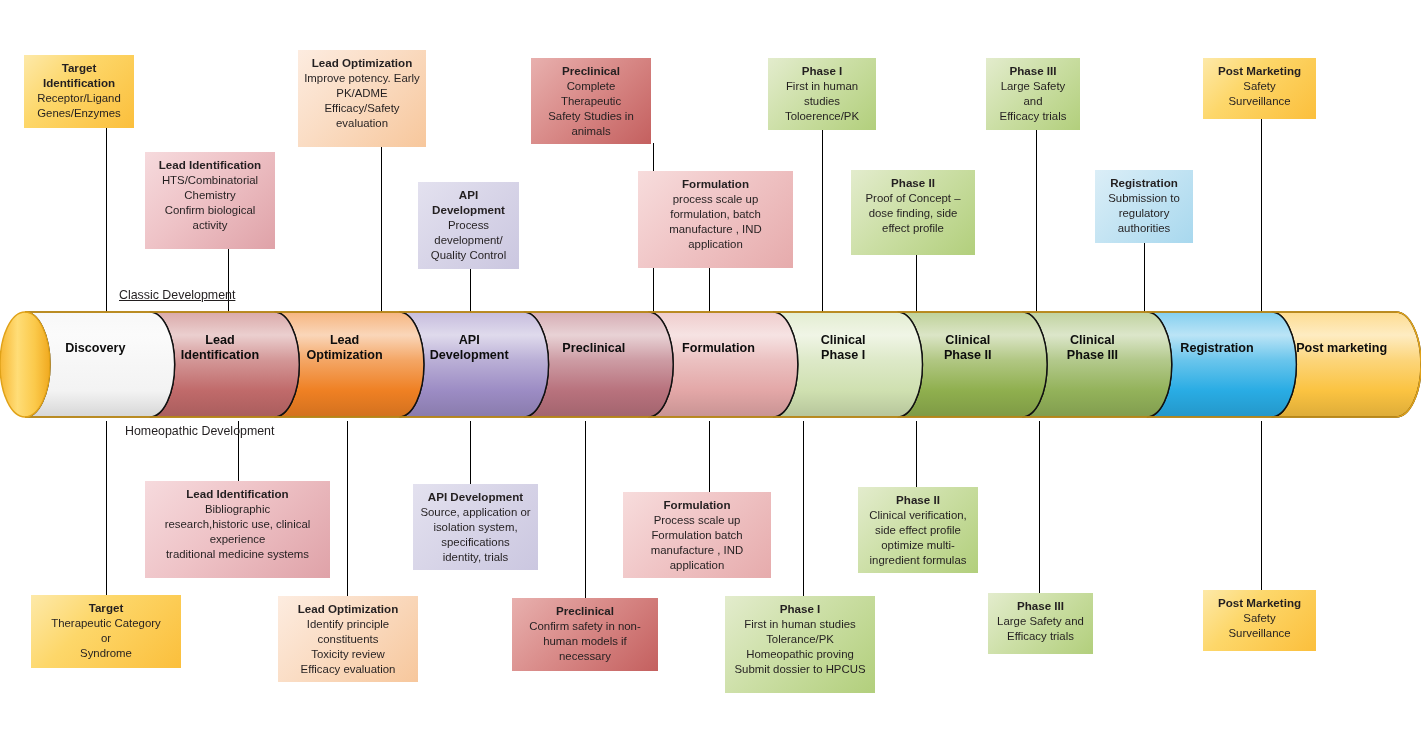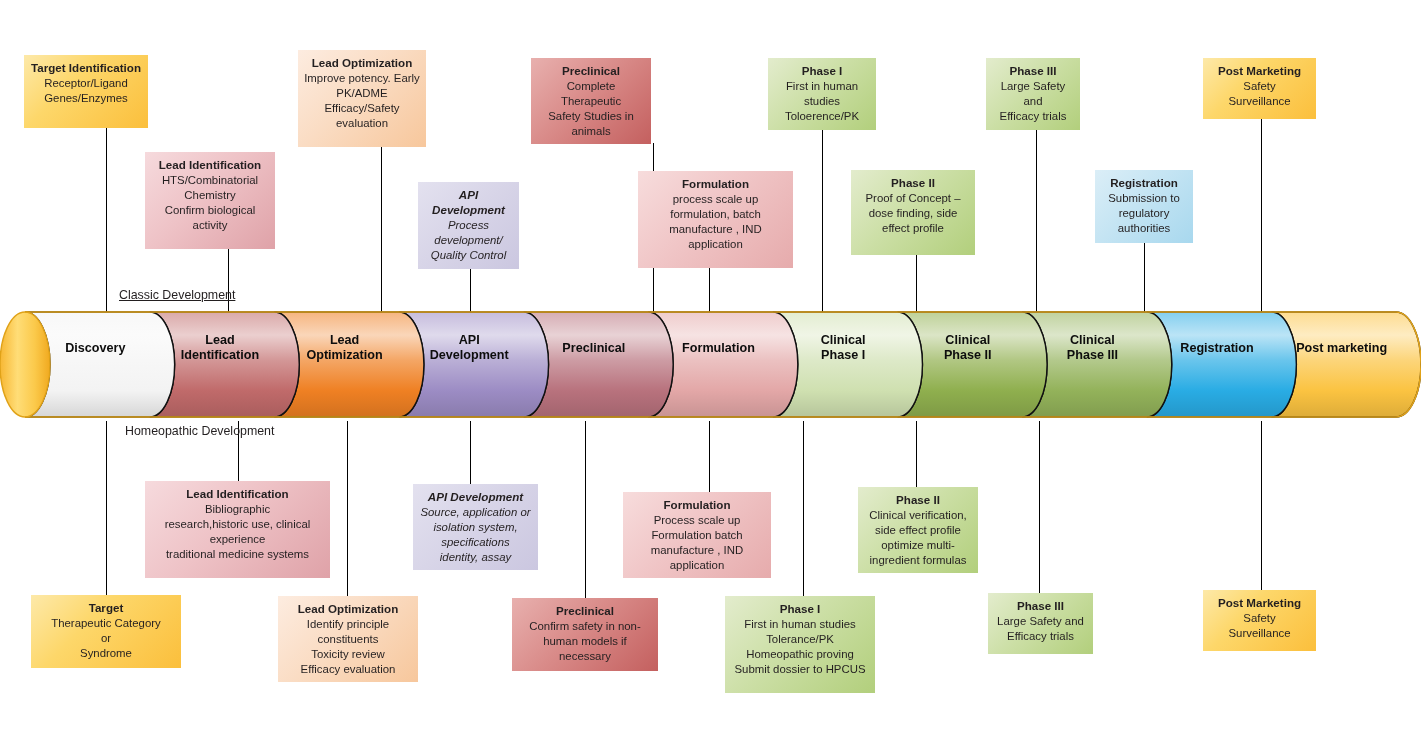--- a/index.html
+++ b/index.html
@@ -24,21 +24,21 @@
     color:#231f20;
   }
   .box .t{display:block;font-weight:bold;font-size:11.6px;margin-bottom:1px;}
   .box .l{display:block;}
 
   
   .g-yellow {background:linear-gradient(135deg,#fde9a9 0%,#fdd76a 38%,#fbbf3c 100%);}
   .g-rose   {background:linear-gradient(135deg,#f6dadd 0%,#eec2c6 45%,#dfa2a8 100%);}
   .g-peach  {background:linear-gradient(135deg,#fdece0 0%,#fadcc3 45%,#f7c79c 100%);}
   .g-red    {background:linear-gradient(135deg,#e8b0ae 0%,#d98b89 45%,#c4605f 100%);}
-  .g-purple {background:linear-gradient(135deg,#e3e1ef 0%,#d8d5e8 45%,#cbc7e0 100%);font-style:italic;}
+  .g-purple {background:linear-gradient(135deg,#e3e1ef 0%,#d8d5e8 45%,#cbc7e0 100%);}
   .g-pink   {background:linear-gradient(135deg,#f7dcdc 0%,#f0c5c6 45%,#e6abac 100%);}
   .g-green  {background:linear-gradient(135deg,#e3eccd 0%,#ccdfa6 45%,#b2cf7c 100%);}
   .g-blue   {background:linear-gradient(135deg,#dbeef7 0%,#c4e4f3 45%,#a8d8ee 100%);}
 
   
   #cylinder{position:absolute;z-index:3;}
   .bandlabel{
     position:absolute;z-index:5;font-size:12.4px;color:#231f20;white-space:nowrap;
   }
   .seglabel{
@@ -224,21 +224,21 @@
       </div>
       <div class="seglabel" style="width: 154.636px; left: 1264.36px; top: 348px; transform: translateY(-50%);">
         <div>Post marketing</div>
       </div>
     </div>
 
   <div class="bandlabel" style="left:119px;top:288px;text-decoration:underline;">Classic Development</div>
   <div class="bandlabel" style="left:125px;top:424px;">Homeopathic Development</div>
 
   <div id="classic-boxes">
-      <div class="box g-yellow" style="left: 24px; top: 55px; width: 124px; min-height: 73px;">
+      <div class="box g-yellow" style="left: 24px; top: 55px; width: 110px; min-height: 73px;">
         <span class="t">Target Identification</span>
         <span class="l">Receptor/Ligand</span>
         <span class="l">Genes/Enzymes</span>
       </div>
       <div class="box g-rose" style="left: 145px; top: 152px; width: 130px; min-height: 97px;">
         <span class="t">Lead Identification</span>
         <span class="l">HTS/Combinatorial</span>
         <span class="l">Chemistry</span>
         <span class="l">Confirm biological</span>
         <span class="l">activity</span>
@@ -317,21 +317,21 @@
         <span class="l">Identify principle</span>
         <span class="l">constituents</span>
         <span class="l">Toxicity review</span>
         <span class="l">Efficacy evaluation</span>
       </div>
       <div class="box g-purple" style="left: 413px; top: 484px; width: 125px; min-height: 85px;">
         <span class="t">API Development</span>
         <span class="l">Source, application or</span>
         <span class="l">isolation system,</span>
         <span class="l">specifications</span>
-        <span class="l">identity, assay</span>
+        <span class="l">identity, trials</span>
       </div>
       <div class="box g-red" style="left: 512px; top: 598px; width: 146px; min-height: 73px;">
         <span class="t">Preclinical</span>
         <span class="l">Confirm safety in non-</span>
         <span class="l">human models if</span>
         <span class="l">necessary</span>
       </div>
       <div class="box g-pink" style="left: 623px; top: 492px; width: 148px; min-height: 86px;">
         <span class="t">Formulation</span>
         <span class="l">Process scale up</span>

